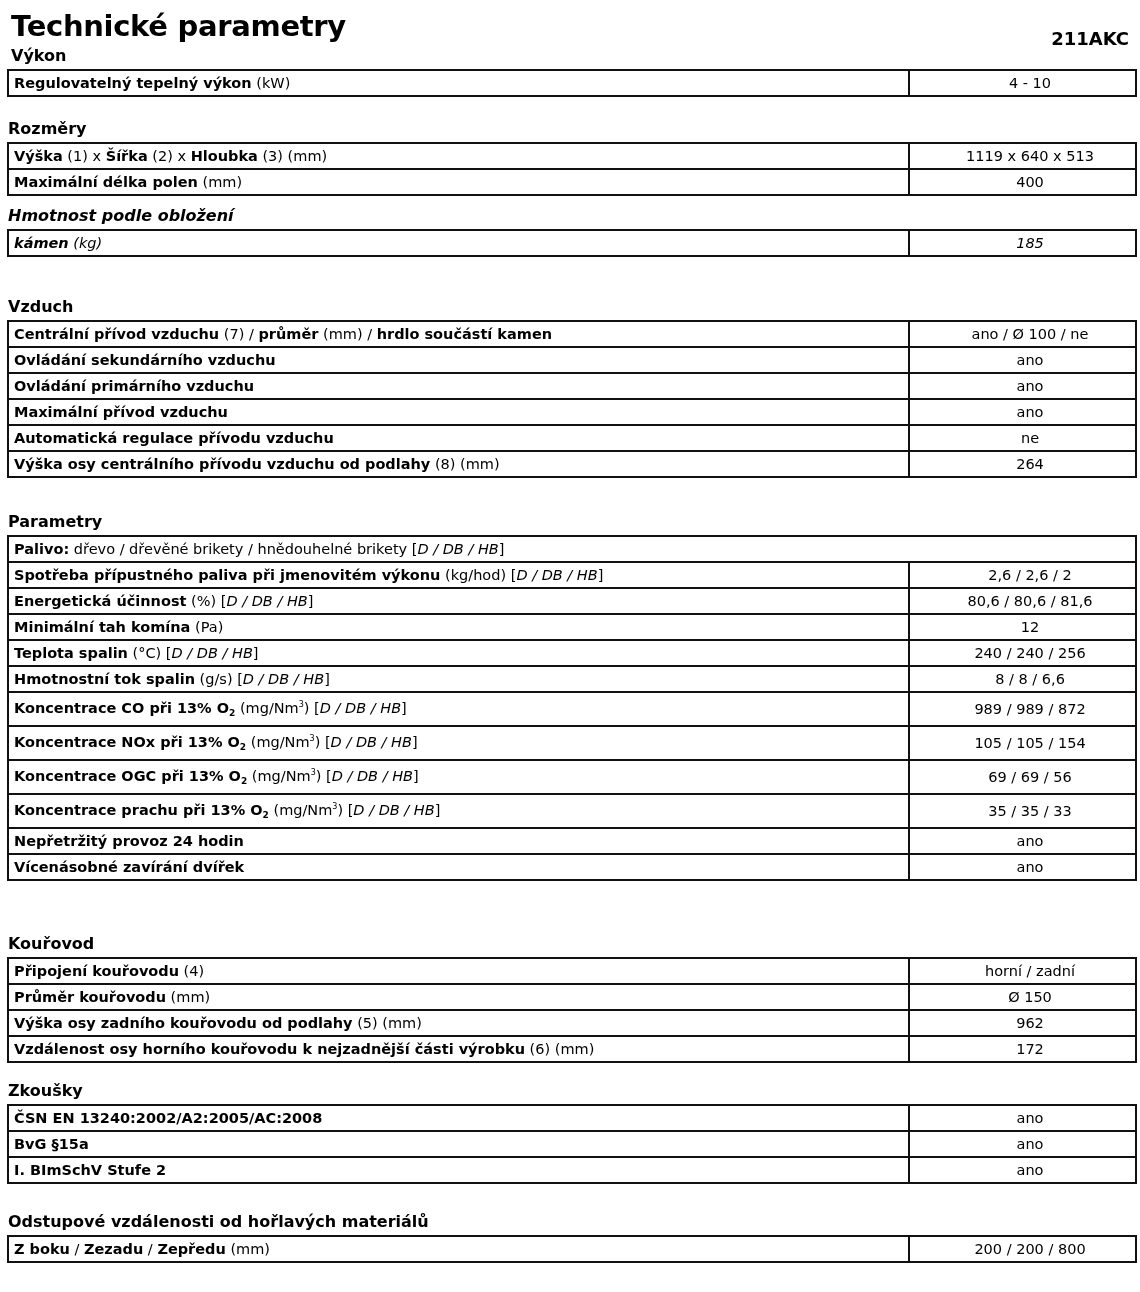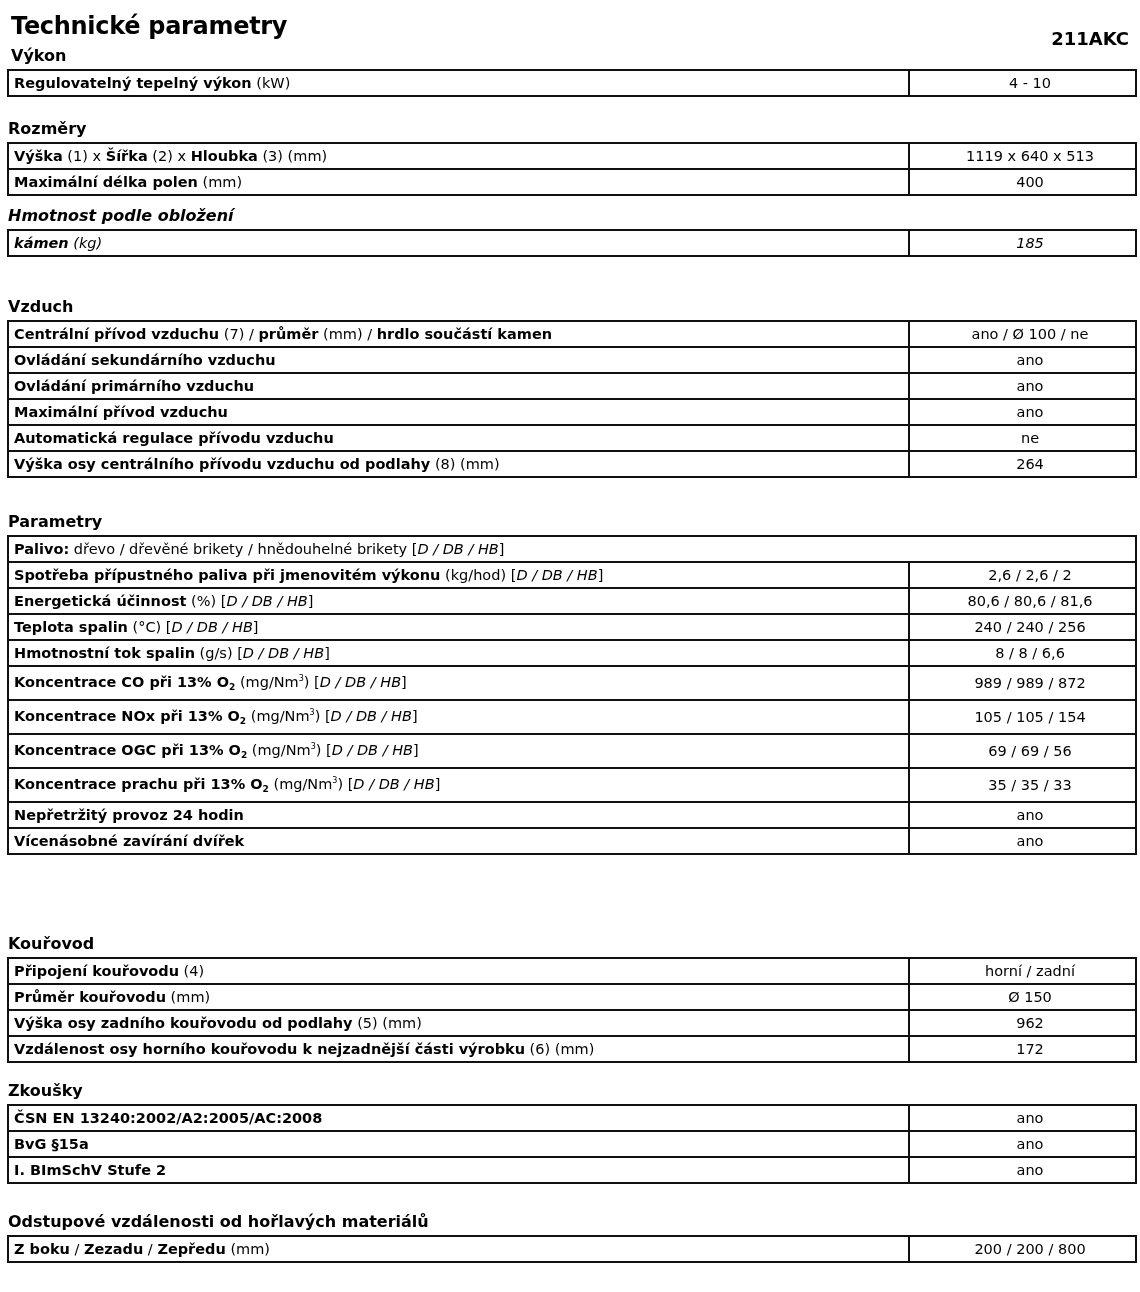--- a/index.html
+++ b/index.html
@@ -2,21 +2,21 @@
 <html><head>
   <meta charset="utf-8">
   <style>
     html, body { margin: 0; padding: 0; background: #ffffff; }
     body {
       width: 1140px; height: 1292px; position: relative; overflow: hidden;
       font-family: "DejaVu Sans", sans-serif; color: #000;
     }
     .page-title {
       position: absolute; left: 11px; top: 6px;
-      font-size: 24px; font-weight: bold; letter-spacing: -0.3px; line-height: 40px;
+      font-size: 29px; font-weight: bold; letter-spacing: -0.3px; line-height: 40px;
     }
     .model {
       position: absolute; right: 11px; top: 27px;
       font-size: 18px; font-weight: bold; line-height: 24px;
     }
     .section { position: absolute; left: 7px; width: 1126px; }
     .section-title {
       font-size: 16px; font-weight: bold; line-height: 22px; height: 24px;
       padding-left: 1px;
     }
@@ -140,20 +140,24 @@
           </tr>
           <tr>
             <td class="label"><b>Spotřeba přípustného paliva při jmenovitém výkonu</b> (kg/hod) [<i>D / DB / HB</i>]</td>
             <td class="value">2,6 / 2,6 / 2</td>
           </tr>
           <tr>
             <td class="label"><b>Energetická účinnost</b> (%) [<i>D / DB / HB</i>]</td>
             <td class="value">80,6 / 80,6 / 81,6</td>
           </tr>
           <tr>
+            <td class="label"><b>Minimální tah komína</b> (Pa)</td>
+            <td class="value">12</td>
+          </tr>
+          <tr>
             <td class="label"><b>Teplota spalin</b> (°C) [<i>D / DB / HB</i>]</td>
             <td class="value">240 / 240 / 256</td>
           </tr>
           <tr>
             <td class="label"><b>Hmotnostní tok spalin</b> (g/s) [<i>D / DB / HB</i>]</td>
             <td class="value">8 / 8 / 6,6</td>
           </tr>
           <tr>
             <td class="label"><b>Koncentrace CO při 13% O<sub>2</sub></b> (mg/Nm<sup>3</sup>) [<i>D / DB / HB</i>]</td>
             <td class="value">989 / 989 / 872</td>

